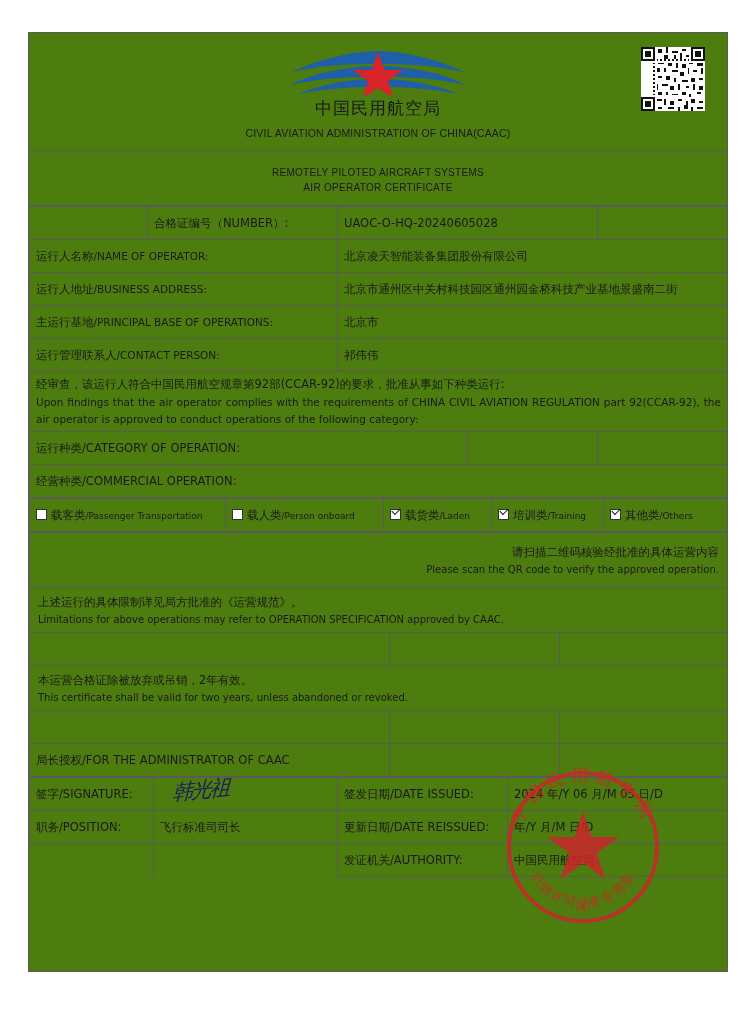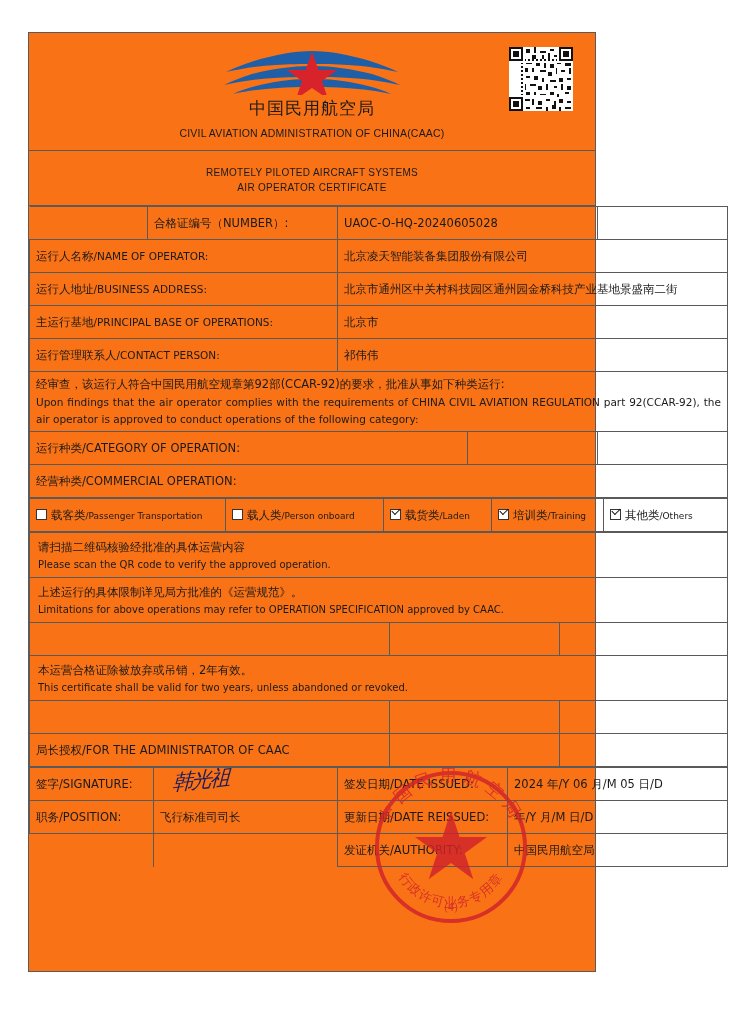--- a/index.html
+++ b/index.html
@@ -12,25 +12,25 @@
     height: 1018px;
     font-family: "Liberation Sans", sans-serif;
     color: #1a1a1a;
     position: relative;
     overflow: hidden;
   }
   .page {
     position: absolute;
     left: 28px;
     top: 32px;
-    width: 568px;
+    width: 700px;
     height: 940px;
     border: 1px solid #5a5a5a;
     box-sizing: border-box;
-    background: #f97316;
+    background: #4d7c0f;
   }
   .header {
     position: relative;
     height: 118px;
     border-bottom: 1px solid #5a5a5a;
     box-sizing: border-box;
   }
   .logo-wrap {
     position: absolute;
     left: 0; right: 0; top: 16px;
@@ -395,21 +395,21 @@
 
   <table class="grid">
     <colgroup>
       <col style="width:360px">
       <col style="width:170px">
       <col style="width:168px">
     </colgroup>
 
     <tbody>
         <tr class="twoline">
-      <td colspan="3" class="no-top" style="padding:7px 8px;">
+      <td colspan="3" class="no-top" style="padding:12px 8px;text-align:right;">
         <div class="cn">请扫描二维码核验经批准的具体运营内容</div>
         <div class="en">Please scan the QR code to verify the approved operation.</div>
       </td>
     </tr>
 
     <tr class="twoline">
       <td colspan="3" style="padding:7px 8px;">
         <div class="cn">上述运行的具体限制详见局方批准的《运营规范》。</div>
         <div class="en">Limitations for above operations may refer to OPERATION SPECIFICATION approved by CAAC.</div>
       </td>

